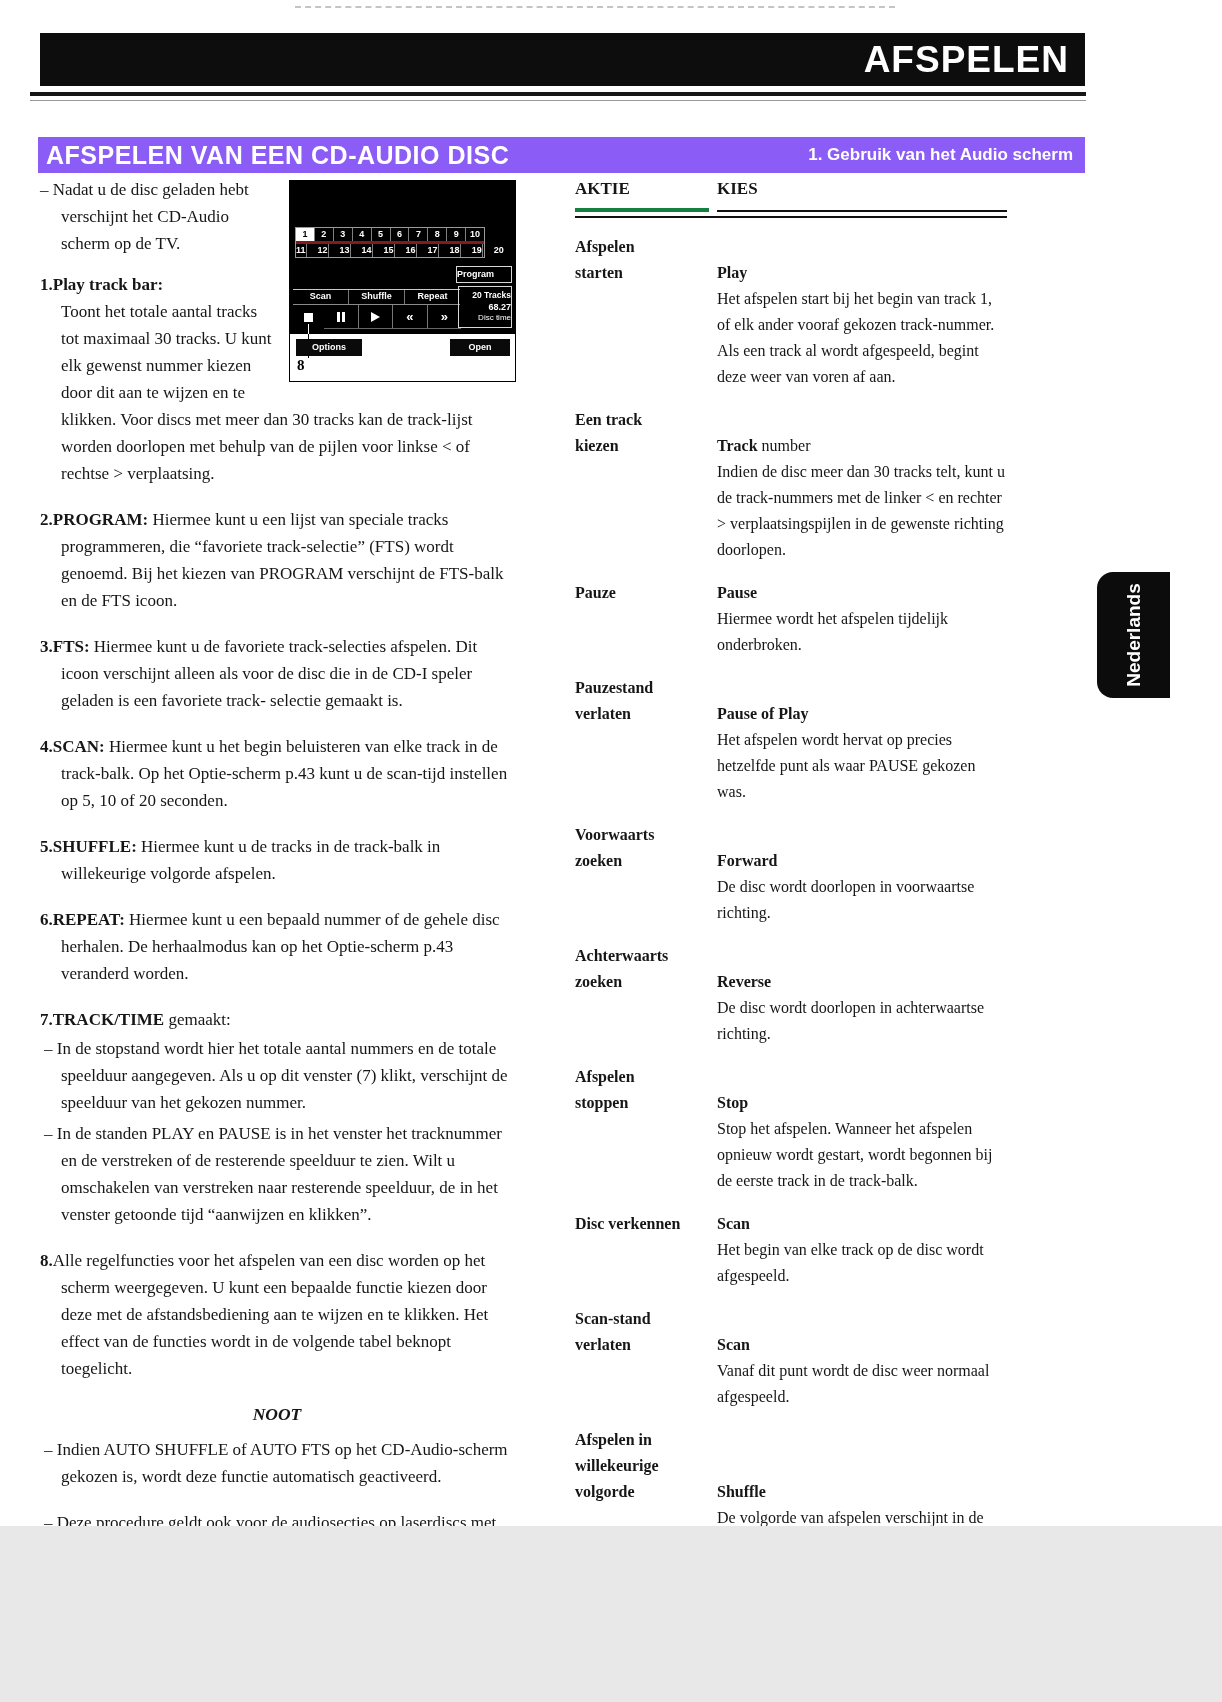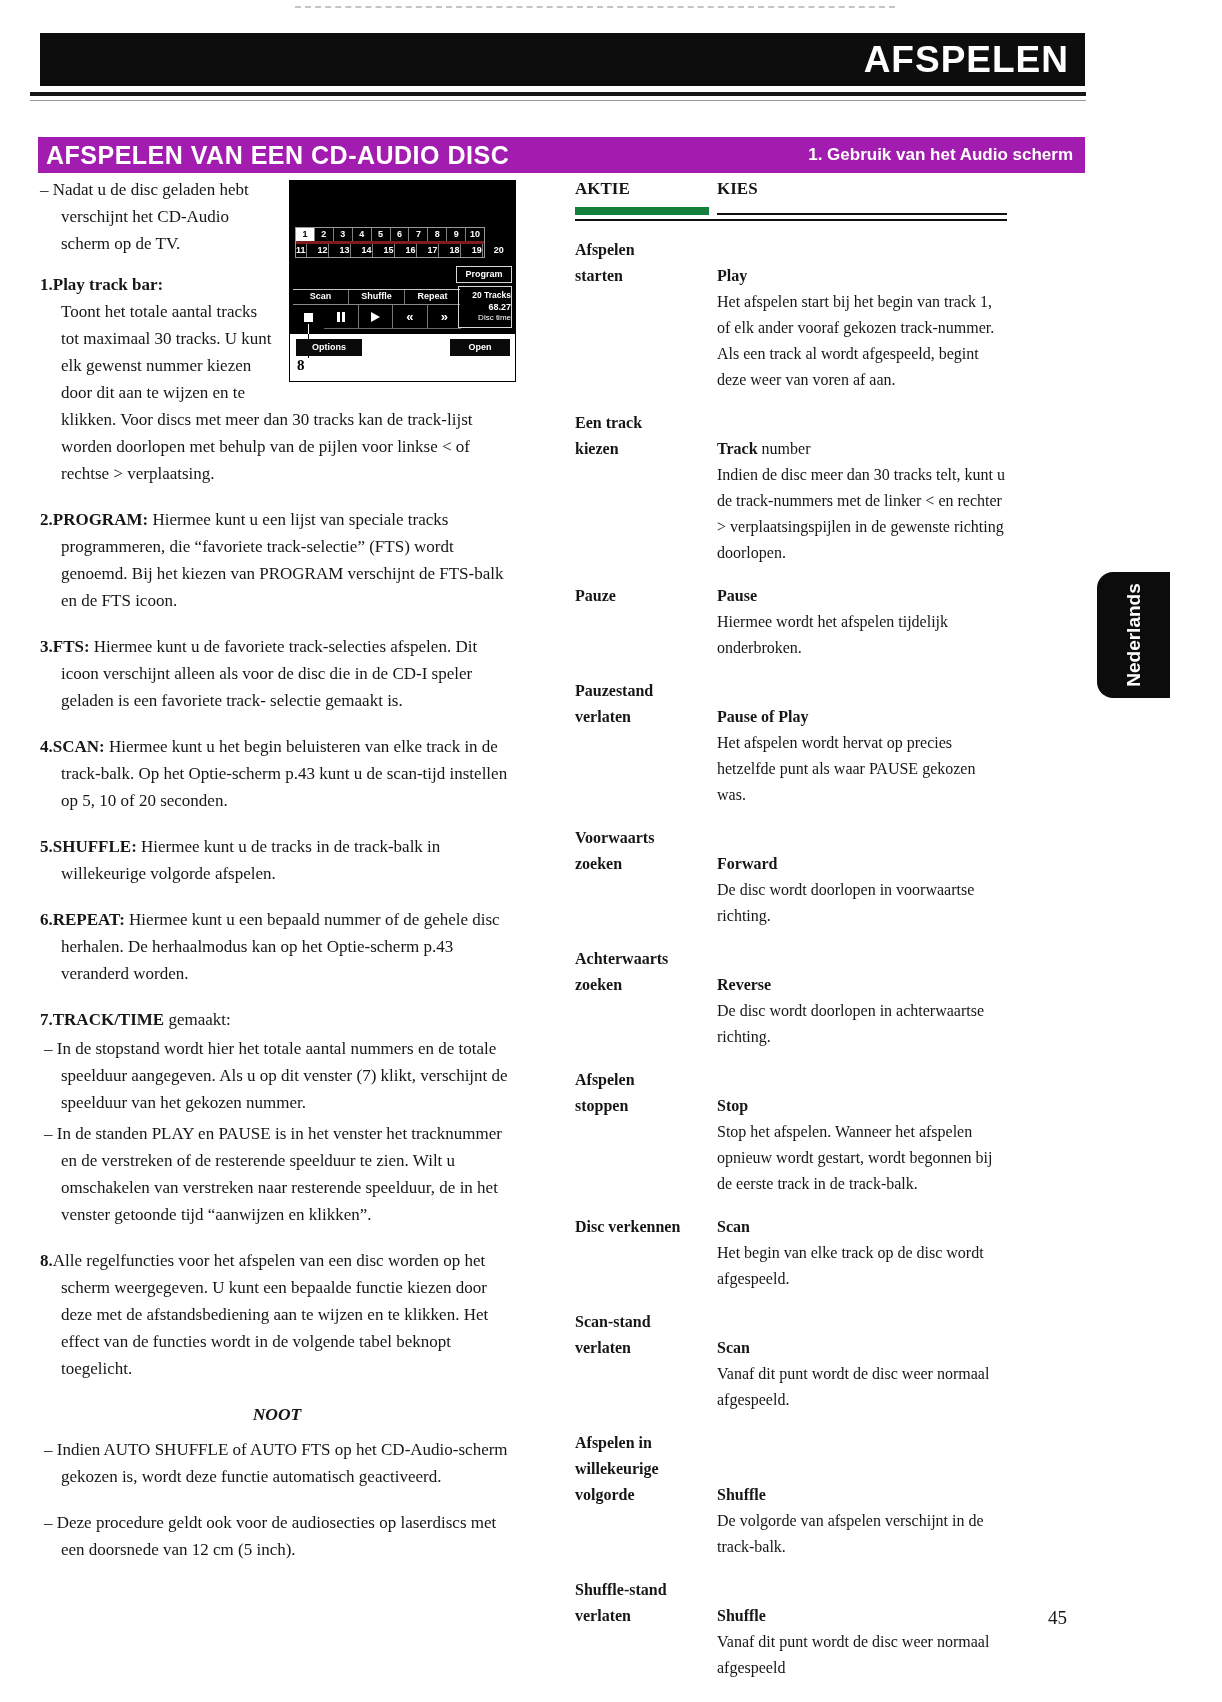--- a/index.html
+++ b/index.html
@@ -1,31 +1,31 @@
 <!DOCTYPE html>
 <html><head>
 <meta charset="utf-8">
 <style>
   html,body{margin:0;padding:0;background:#e8e8e8;}
-  .page{position:relative;width:1222px;height:1702px;background:#ffffff;margin:0 auto;
+  .page{position:relative;width:1222px;height:1526px;background:#ffffff;margin:0 auto;
         font-family:"Liberation Serif",serif;color:#161616;overflow:hidden;}
 
   
   .scan-artifact{position:absolute;top:6px;left:295px;width:600px;border-top:2px dashed #c4c4c4;}
 
   
   .header-bar{position:absolute;left:40px;top:33px;width:1045px;height:53px;background:#0d0d0d;
               display:flex;align-items:center;justify-content:flex-end;padding-right:16px;box-sizing:border-box;}
   .header-bar span{color:#fff;font-family:"Liberation Sans",sans-serif;font-weight:bold;
                    font-size:37px;letter-spacing:1px;}
   .header-rule{position:absolute;left:30px;top:92px;width:1056px;height:4px;background:#161616;}
   .header-rule2{position:absolute;left:30px;top:100px;width:1056px;height:1px;background:#9a9a9a;}
 
   
-  .section-bar{position:absolute;left:38px;top:137px;width:1047px;height:36px;background:#a21caf;
+  .section-bar{position:absolute;left:38px;top:137px;width:1047px;height:36px;background:#8b5cf6;
                display:flex;align-items:center;justify-content:space-between;
                padding:0 12px 0 8px;box-sizing:border-box;font-family:"Liberation Sans",sans-serif;}
   .sec-title{color:#fff;font-weight:bold;font-size:25px;letter-spacing:.5px;}
   .sec-sub{color:#fff;font-weight:bold;font-size:17px;}
 
   
   .left-col{position:absolute;left:38px;top:176px;width:478px;font-size:17px;line-height:27px;}
   .intro{margin:0 0 14px;padding-left:23px;text-indent:-21px;}
   .item{margin:0 0 19px;padding-left:23px;text-indent:-21px;}
   .item strong{font-weight:bold;}
@@ -39,21 +39,21 @@
        text-indent:0;line-height:normal;}
   .fig-screen{position:absolute;left:0;top:0;right:0;height:153px;background:#000;}
   .fig-tracks{position:absolute;left:5px;top:46px;width:188px;border:1px solid #999;}
   .trow{display:flex;height:13px;}
   .trow + .trow{border-top:3px solid #7f1d1d;gap:11px;}
   .tc{flex:1;color:#fff;font-size:9px;font-weight:bold;text-align:center;line-height:13px;
       border-right:1px solid #808080;}
   .tc:last-child{border-right:none;}
   .tc.sel{background:#fff;color:#000;}
   .fig-program{position:absolute;right:3px;top:85px;width:54px;height:15px;border:1px solid #d8d8d8;
-               color:#fff;font-size:9px;font-weight:bold;text-align:center;line-height:14px;}
+               color:#fff;font-size:9px;font-weight:bold;line-height:14px;}
   .fig-modes{position:absolute;left:3px;top:108px;width:167px;height:14px;border-top:1px solid #c8c8c8;
              border-bottom:1px solid #8a8a8a;display:flex;}
   .fig-modes span{flex:1;color:#fff;font-size:9px;font-weight:bold;text-align:center;line-height:13px;}
   .fig-modes span + span{border-left:1px solid #777;}
   .fig-stop{position:absolute;left:8px;top:127px;width:20px;height:18px;
             display:flex;align-items:center;justify-content:center;}
   .fig-stop i{width:9px;height:9px;background:#fff;}
   .fig-trans{position:absolute;left:34px;top:124px;width:137px;height:23px;display:flex;
              border-bottom:1px solid #666;}
   .fig-trans > span{flex:1;display:flex;align-items:center;justify-content:center;color:#fff;}
@@ -72,21 +72,21 @@
   .fig-open{position:absolute;right:5px;top:158px;width:60px;height:17px;background:#0a0a0a;
             color:#fff;font-size:9px;font-weight:bold;text-align:center;line-height:17px;}
   .fig-callout{position:absolute;left:7px;top:177px;font-family:"Liberation Serif",serif;
                font-weight:bold;font-size:15px;line-height:1;color:#000;}
   .fig-callout-line-w{position:absolute;left:18px;top:143px;width:1px;height:10px;background:#fff;}
   .fig-callout-line-b{position:absolute;left:18px;top:153px;width:1px;height:24px;background:#000;}
 
   
   .right-col{position:absolute;left:575px;top:176px;width:432px;font-size:16px;line-height:26px;}
   .tbl-head{display:flex;font-weight:bold;font-size:17px;}
-  .th1{width:134px;border-bottom:8px solid #15803d;padding-bottom:5px;margin-right:8px;}
+  .th1{width:134px;border-bottom:4px solid #15803d;padding-bottom:5px;margin-right:8px;}
   .th2{flex:1;border-bottom:2px solid #111;padding-bottom:8px;}
   .tbl-rule{height:2px;background:#111;margin-top:4px;margin-bottom:16px;}
   .arow{display:flex;margin-bottom:17px;}
   .alabel{width:142px;flex:none;font-weight:bold;white-space:pre-line;padding-right:8px;box-sizing:border-box;}
   .akies{flex:1;}
   .off1 .akies{padding-top:26px;}
   .off2 .akies{padding-top:52px;}
   .term{font-weight:bold;}
   .term-suffix{font-weight:normal;}
 

